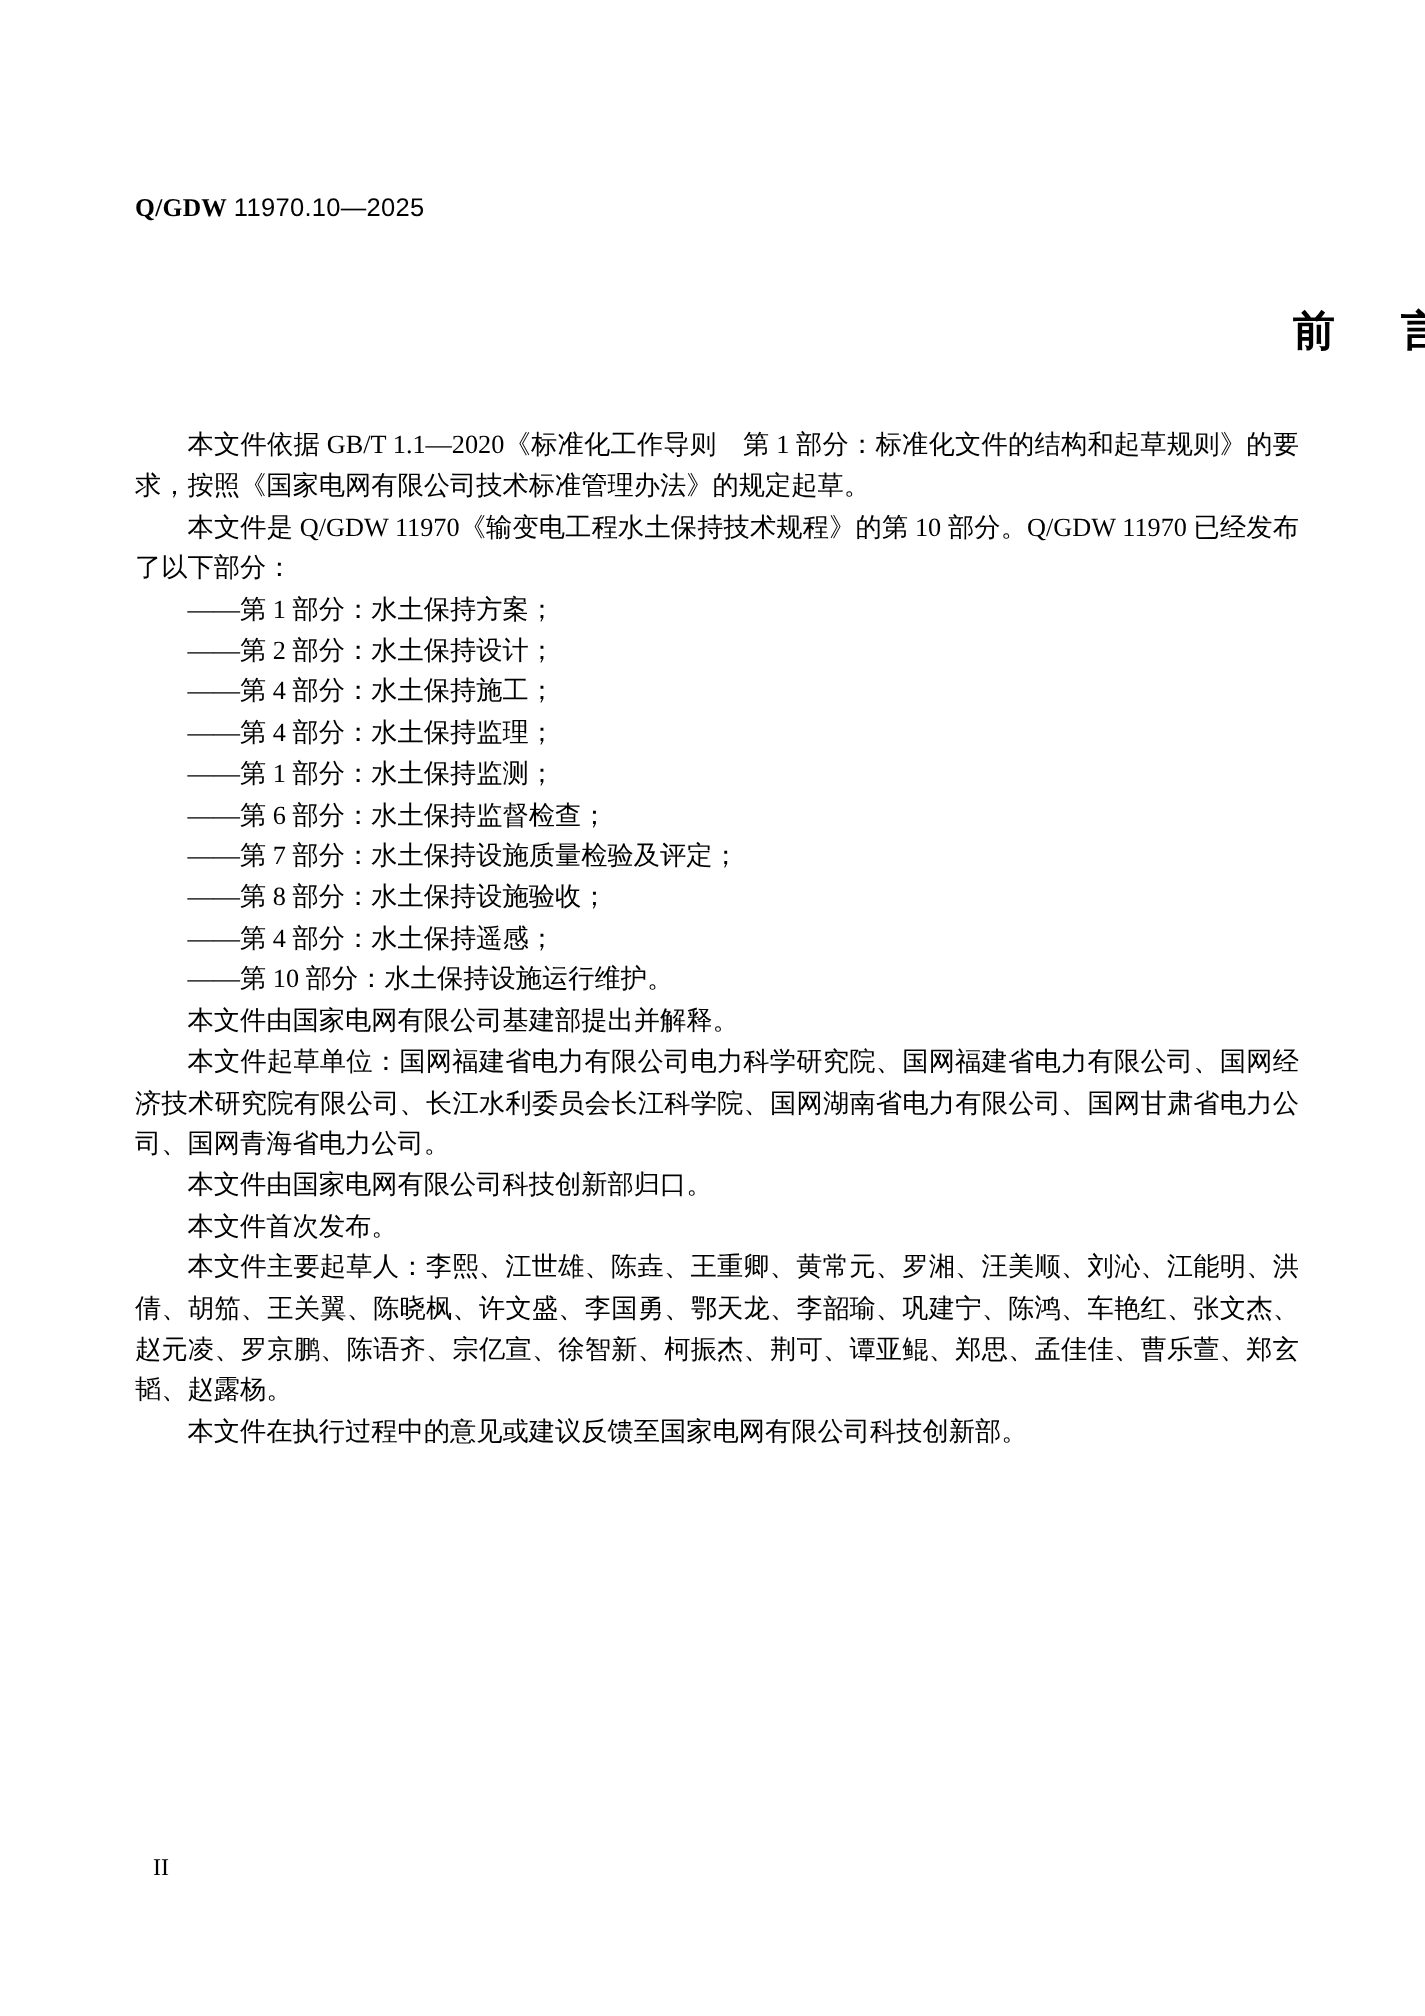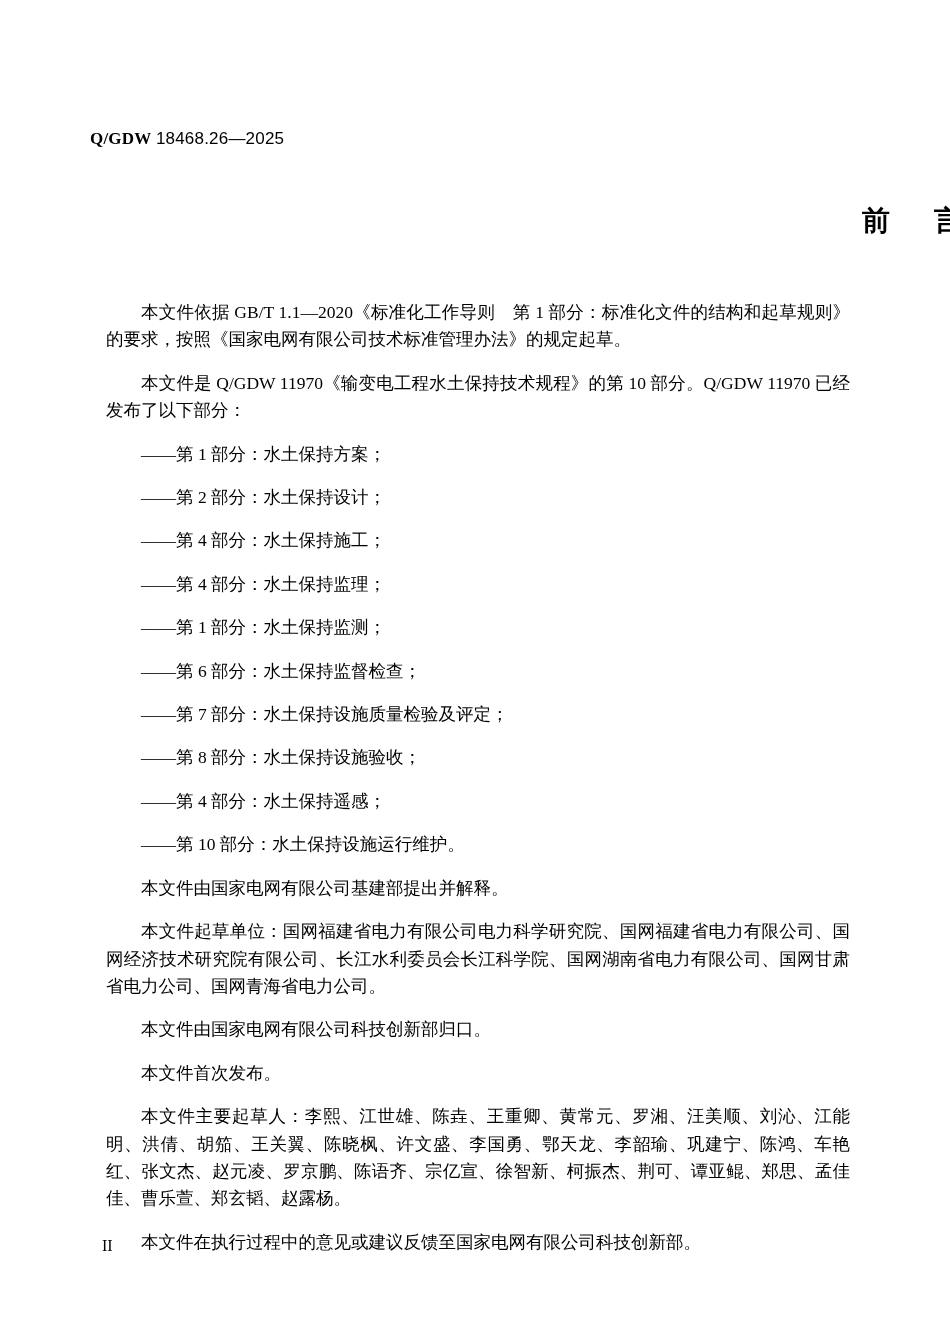--- a/index.html
+++ b/index.html
@@ -49,40 +49,40 @@
     position: absolute;
     top: 283px;
     left: 90px;
     width: 776px;
     font-size: 17.5px;
     line-height: 27.4px;
     text-align: justify;
     text-justify: inter-ideograph;
   }
   .para {
-    margin: 16px;
+    margin: 0;
     padding: 0;
     text-indent: 2em;
   }
   .page-number {
     position: absolute;
     left: 102px;
     top: 1237px;
     font-size: 16px;
     text-align: center;
   }
 </style>
 </head>
 <body>
 
 <div class="page">
 
   <div class="doc-header">
     <span class="prefix">Q/GDW</span>
-    <span class="number">18468.26—2025</span>
+    <span class="number">11970.10—2025</span>
   </div>
 
   <div class="doc-title">前　言</div>
 
   <div class="foreword-body">
       <p class="para normal">本文件依据 GB/T 1.1—2020《标准化工作导则　第 1 部分：标准化文件的结构和起草规则》的要求，按照《国家电网有限公司技术标准管理办法》的规定起草。</p>
       <p class="para normal">本文件是 Q/GDW 11970《输变电工程水土保持技术规程》的第 10 部分。Q/GDW 11970 已经发布了以下部分：</p>
       <p class="para dash-item">——第 1 部分：水土保持方案；</p>
       <p class="para dash-item">——第 2 部分：水土保持设计；</p>
       <p class="para dash-item">——第 4 部分：水土保持施工；</p>

